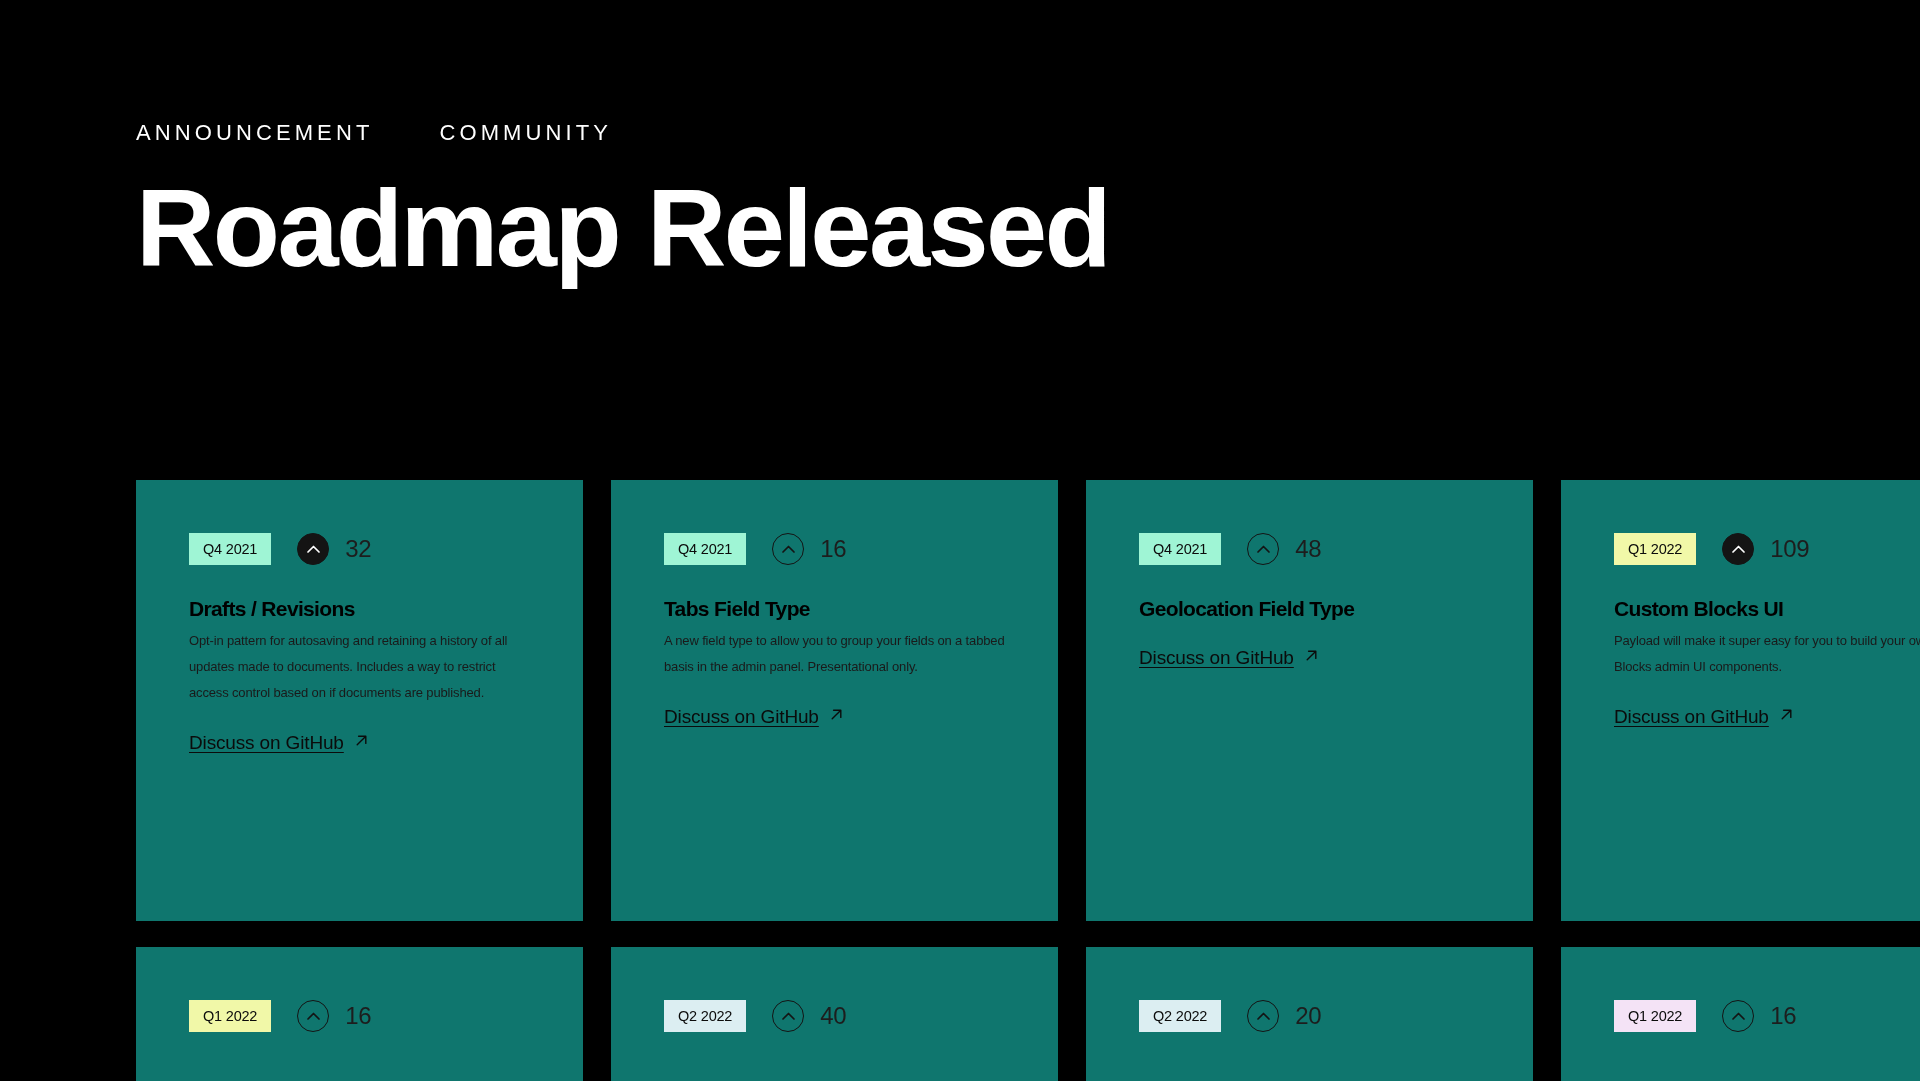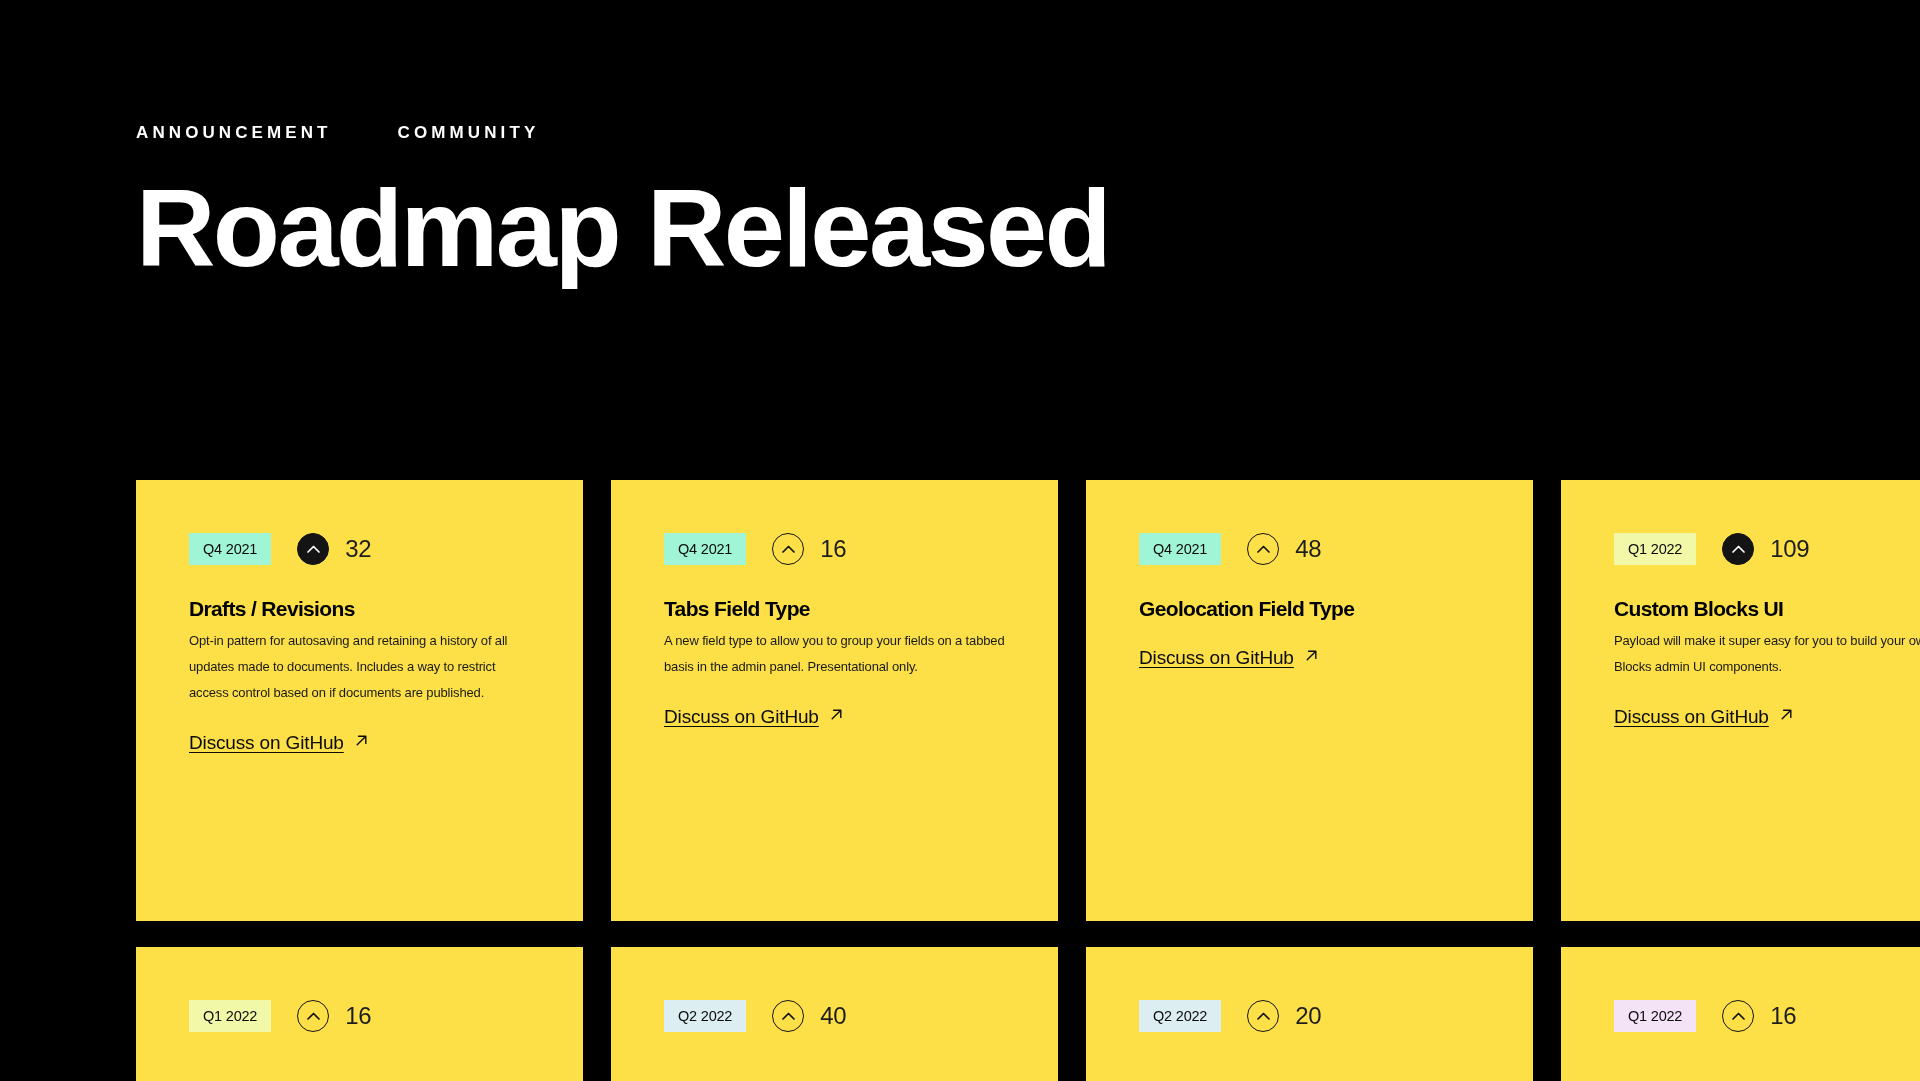--- a/index.html
+++ b/index.html
@@ -30,22 +30,22 @@
   .eyebrow-row {
     display: flex;
     align-items: center;
     gap: 66px;
     padding-top: 133px;
     height: 20px;
   }
 
   .eyebrow {
     color: #ffffff;
-    font-size: 17px;
-    font-weight: 700;
+    font-size: 22px;
+    font-weight: 400;
     letter-spacing: 4.1px;
     line-height: 20px;
     white-space: nowrap;
     text-transform: uppercase;
   }
 
   .headline {
     color: #ffffff;
     font-size: 110px;
     font-weight: 700;
@@ -61,21 +61,21 @@
     left: 136px;
     top: 480px;
     width: 1920px;
     display: grid;
     grid-template-columns: repeat(4, 447px);
     column-gap: 28px;
     row-gap: 26px;
   }
 
   .card {
-    background: #fde047;
+    background: #0f766e;
     width: 447px;
     height: 441px;
     padding: 53px 52px 0 53px;
     overflow: hidden;
   }
 
   .card-meta {
     display: flex;
     align-items: center;
     gap: 0;

